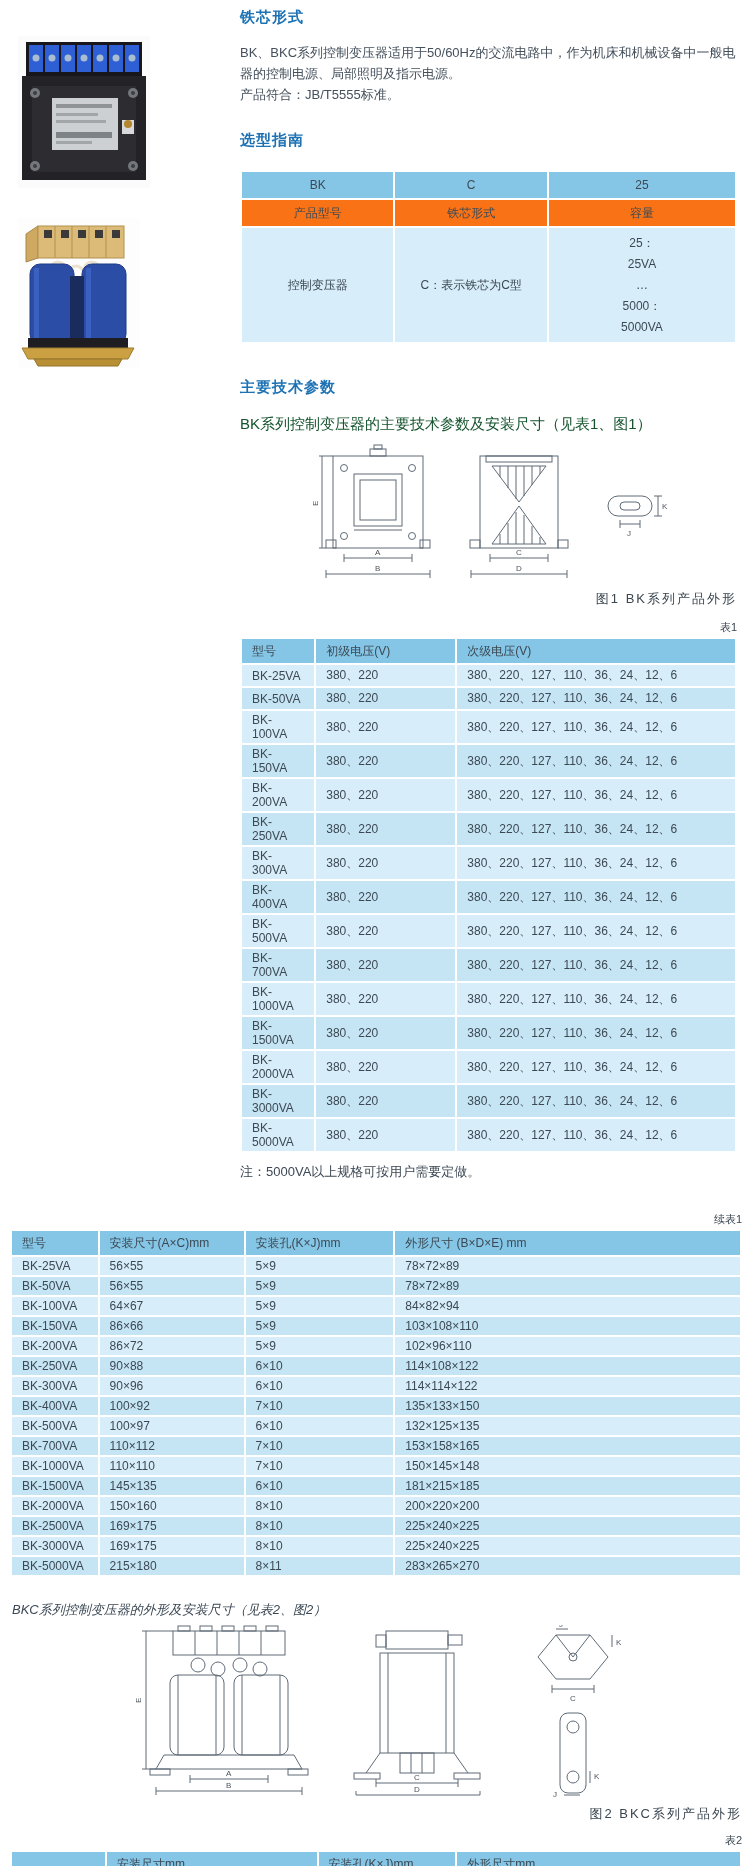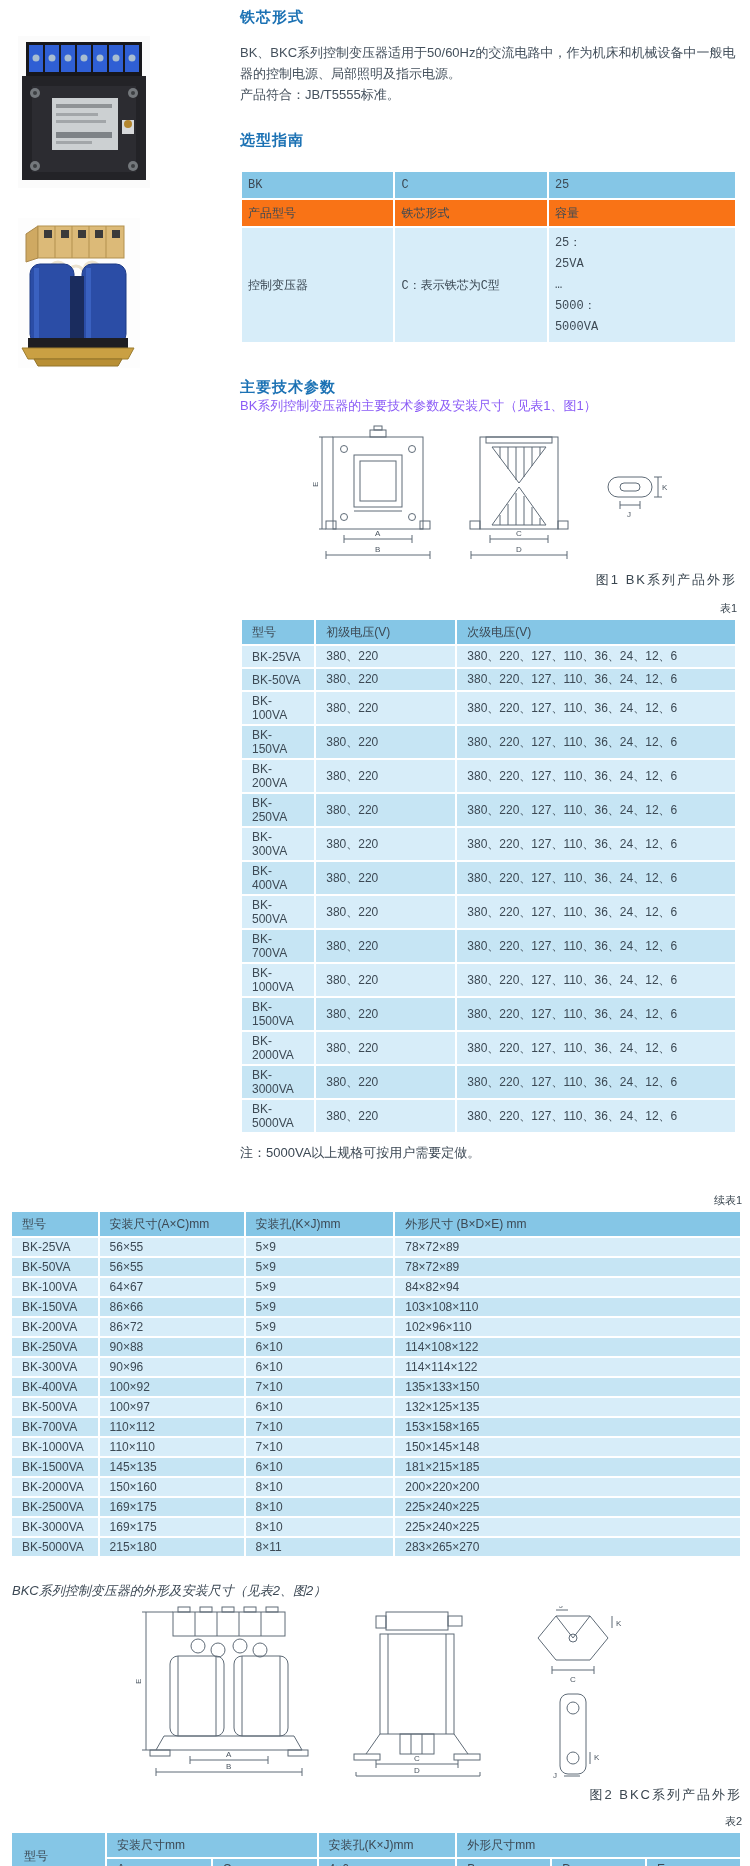--- a/index.html
+++ b/index.html
@@ -20,28 +20,28 @@
 
   h2.sec { color: #1c72b4; font-size: 15px; font-weight: bold; letter-spacing: 1px; }
   .para { margin-top: 16px; font-size: 13px; line-height: 1.6; color:#44505c; }
   .para .std { display:block; }
 
   table { border-collapse: collapse; width: 100%; table-layout: fixed; }
   td, th { border: 2px solid #ffffff; font-size: 12px; color: #3c4954; font-weight: normal; }
 
   
   .sel-table { margin-top: 20px; }
-  .sel-table td { background: #d7edf9; padding: 4px 6px; font-family: Liberation Mono, monospace; }
+  .sel-table td { text-align: center; background: #d7edf9; padding: 4px 6px; }
   .sel-table tr.code-row td { background: #85c6e6; height: 28px; }
   .sel-table tr.meaning-row td { background: #f97316; height: 28px; }
   .sel-table tr.detail-row td { height: 116px; vertical-align: middle; }
   .cap-lines { text-align: left; padding-left: 38%; line-height: 1.75; }
 
   .h-tech { margin-top: 34px; }
-  .intro-line { font-size: 13px; color:#8b5cf6; }
+  .intro-line { margin-top: 18px; font-size: 15px; color:#14532d; }
 
   .figure-wrap { margin-top: 10px; text-align: left; }
   .fig-caption { margin-top: 4px; text-align: right; font-size: 13px; color: #3a4650; letter-spacing: 2px; }
 
   .tbl-label { margin-top: 12px; text-align: right; font-size: 11px; color: #3a4650; }
 
   .data-table { margin-top: 2px; }
   .data-table th { background: #85c6e6; height: 26px; text-align: left; padding: 3px 10px; }
   .data-table td { height: 22px; padding: 2px 10px; text-align: left; }
   .data-table tbody tr:nth-child(odd) td { background: #d7edf9; }

